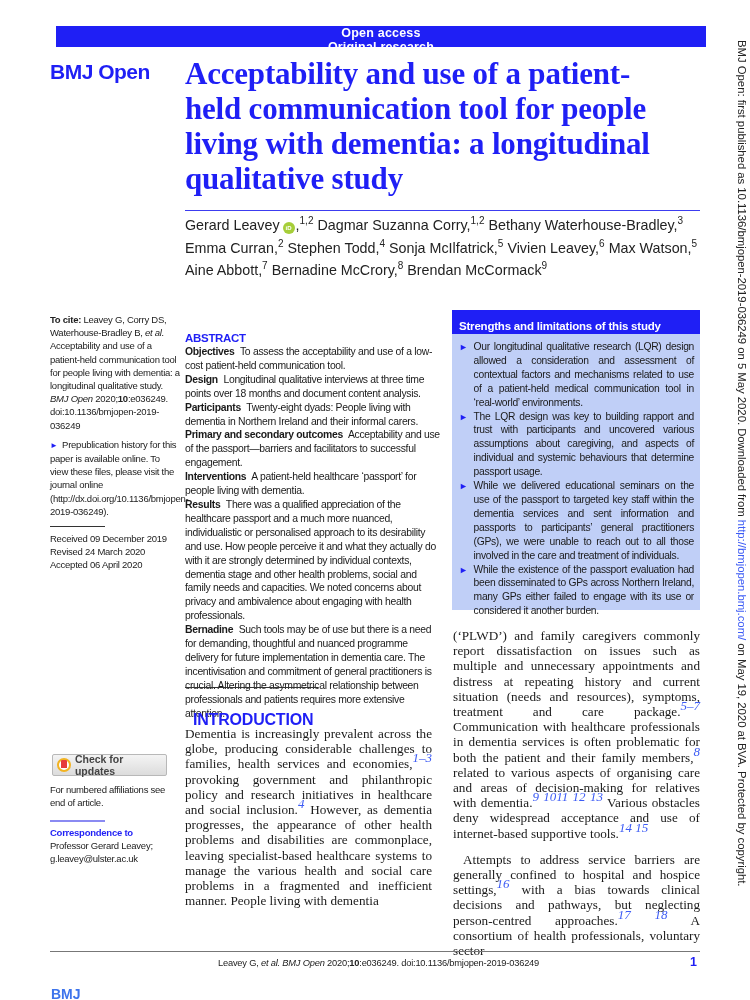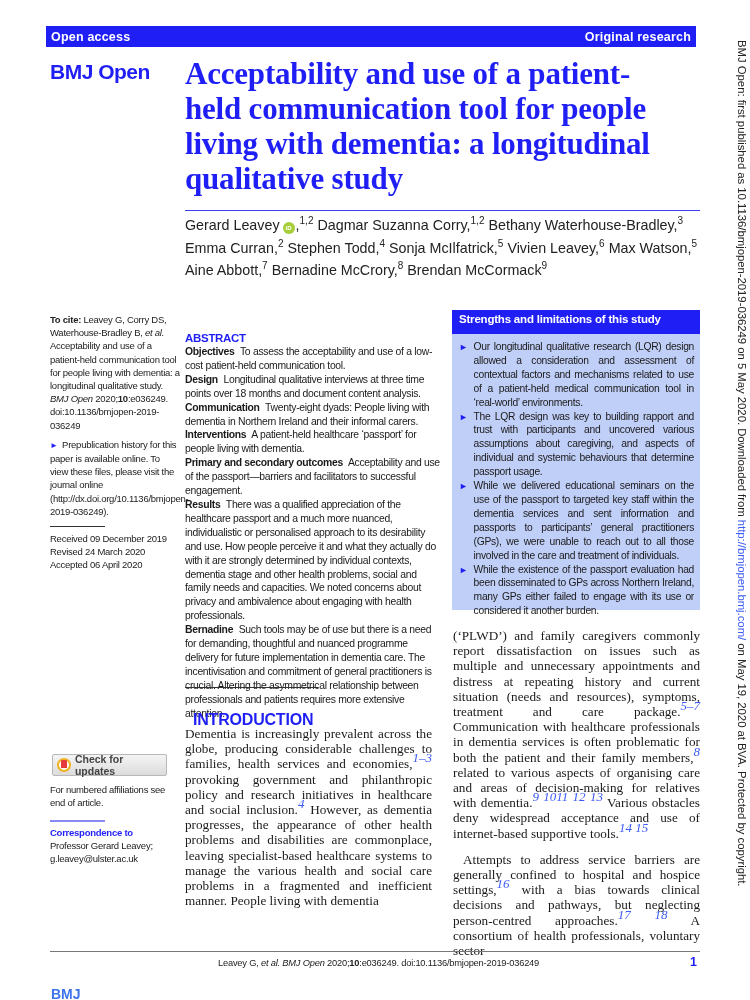--- a/index.html
+++ b/index.html
@@ -1,24 +1,25 @@
 <!DOCTYPE html>
 <html><head>
 <meta charset="utf-8">
 <style>
   * { box-sizing: border-box; margin: 0; padding: 0; }
   html, body { width: 750px; height: 1000px; background: #ffffff; overflow: hidden; }
   body { position: relative; font-family: "Liberation Sans", sans-serif; color: #1a1a1a; }
 
   .topbar {
-    position: absolute; left: 46px; top: 26px; width: 650px; height: 21px;
+    position: absolute; left: 56px; top: 26px; width: 650px; height: 21px;
     background: #1f1ff5; color: #fff; display: flex; justify-content: space-between;
     align-items: center; padding: 0 5px 0 5px;
     font-family: "Liberation Sans", sans-serif; font-weight: bold; font-size: 12.5px;
     letter-spacing: 0.2px;
+    flex-direction: column;
   }
 
   .brand {
     position: absolute; left: 50px; top: 60px;
     color: #1f1ff5; font-weight: bold; font-size: 21px; letter-spacing: -0.5px;
     font-family: "Liberation Sans", sans-serif;
   }
   .title {
     position: absolute; left: 185px; top: 56px; width: 490px;
     color: #1f1ff5; font-family: "Liberation Serif", serif; font-size: 31px;
@@ -97,21 +98,21 @@
   .intro {
     position: absolute; left: 185px; top: 726px; width: 247px;
   }
   .col2 {
     position: absolute; left: 453px; top: 628px; width: 247px;
   }
   .col2 p.indent { text-indent: 10px; margin-top: 11px; }
   .box-head {
     position: absolute; left: 452px; top: 310px; width: 248px; height: 24px;
     background: #1f1ff5; color: #fff; font-weight: bold; font-size: 11.5px;
-    padding: 3px 0 0 7px; letter-spacing: -0.2px;
+    padding: 10px 0 0 7px; letter-spacing: -0.2px;
   }
   .box-body {
     position: absolute; left: 452px; top: 334px; width: 248px; height: 276px;
     background: #c0cff7; padding: 6px 6px 0 7px;
     font-family: "Liberation Sans", sans-serif; font-size: 10.3px; line-height: 13.9px; color: #1a1a1a;
     letter-spacing: -0.3px;
   }
   .box-item { display: flex; gap: 6px; margin-bottom: 0; }
   .box-item .arrow { color: #1f1ff5; font-size: 9px; line-height: 14px; flex: 0 0 auto; }
   .box-item .txt { text-align: justify; }
@@ -186,23 +187,23 @@
   <div class="side-rule-blue"></div>
   <div class="corr-label">Correspondence to</div>
   <div>Professor Gerard Leavey;</div>
   <div>g.leavey@ulster.ac.uk</div>
 </div>
 
 <div class="abstract">
   <div class="head">ABSTRACT</div>
   <div><b>Objectives</b> <span>To assess the acceptability and use of a low-cost patient-held communication tool.</span></div>
   <div><b>Design</b> <span>Longitudinal qualitative interviews at three time points over 18 months and document content analysis.</span></div>
-  <div><b>Communication</b> <span>Twenty-eight dyads: People living with dementia in Northern Ireland and their informal carers.</span></div>
+  <div><b>Participants</b> <span>Twenty-eight dyads: People living with dementia in Northern Ireland and their informal carers.</span></div>
+  <div><b>Primary and secondary outcomes</b> <span>Acceptability and use of the passport—barriers and facilitators to successful engagement.</span></div>
   <div><b>Interventions</b> <span>A patient-held healthcare ‘passport’ for people living with dementia.</span></div>
-  <div><b>Primary and secondary outcomes</b> <span>Acceptability and use of the passport—barriers and facilitators to successful engagement.</span></div>
   <div><b>Results</b> <span>There was a qualified appreciation of the healthcare passport and a much more nuanced, individualistic or personalised approach to its desirability and use. How people perceive it and what they actually do with it are strongly determined by individual contexts, dementia stage and other health problems, social and family needs and capacities. We noted concerns about privacy and ambivalence about engaging with health professionals.</span></div>
   <div><b>Bernadine</b> <span>Such tools may be of use but there is a need for demanding, thoughtful and nuanced programme delivery for future implementation in dementia care. The incentivisation and commitment of general practitioners is crucial. Altering the asymmetrical relationship between professionals and patients requires more extensive attention.</span></div>
 </div>
 <div class="abs-rule"></div>
 
 <div class="box-head">Strengths and limitations of this study</div>
 <div class="box-body">
   <div class="box-item">
       <span class="arrow">►</span>
       <span class="txt">Our longitudinal qualitative research (LQR) design allowed a consideration and assessment of contextual factors and mechanisms related to use of a patient-held medical communication tool in ‘real-world’ environments.</span>

